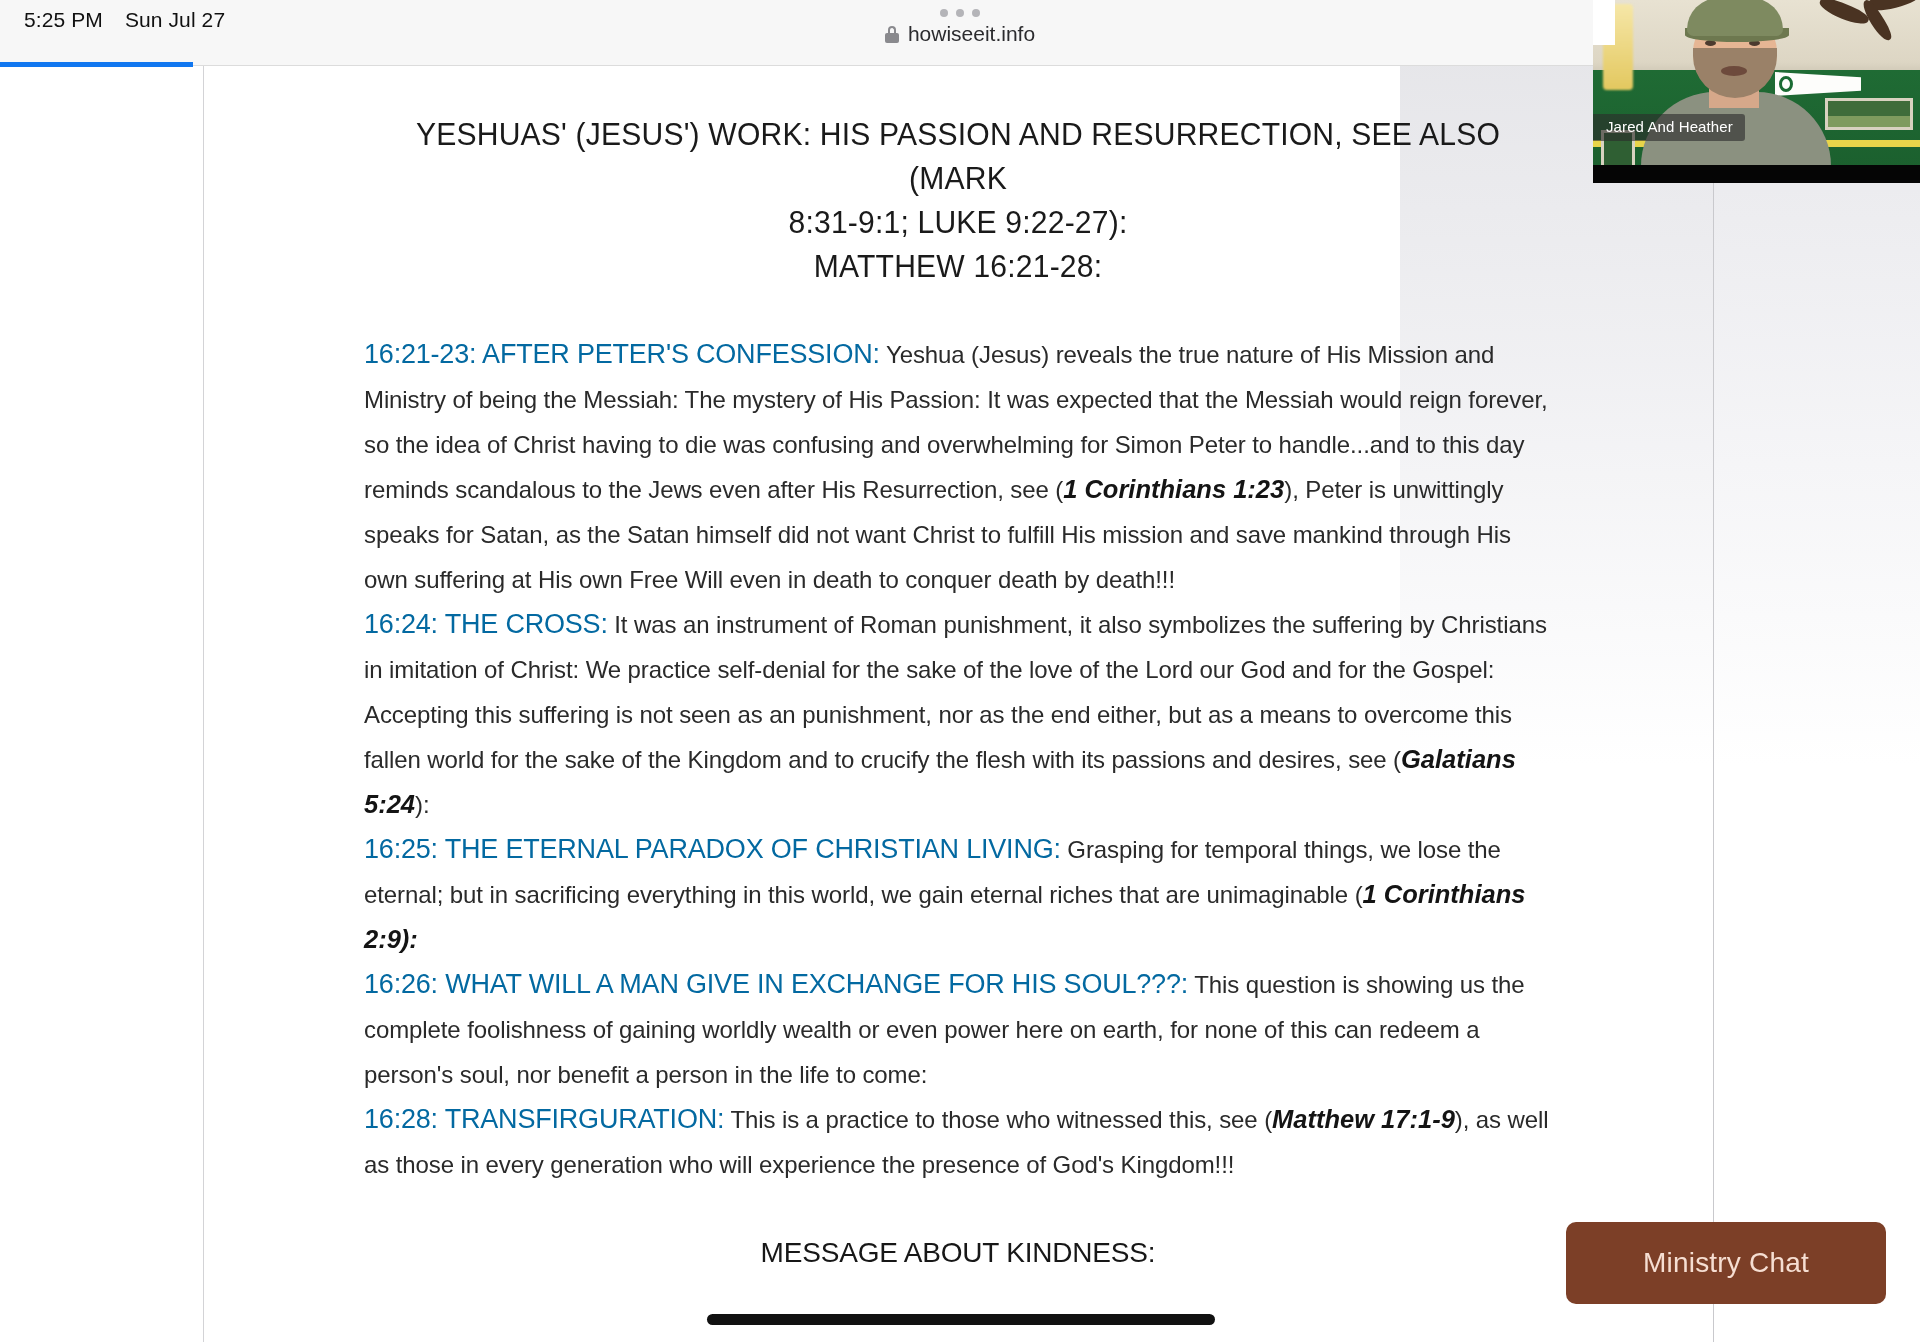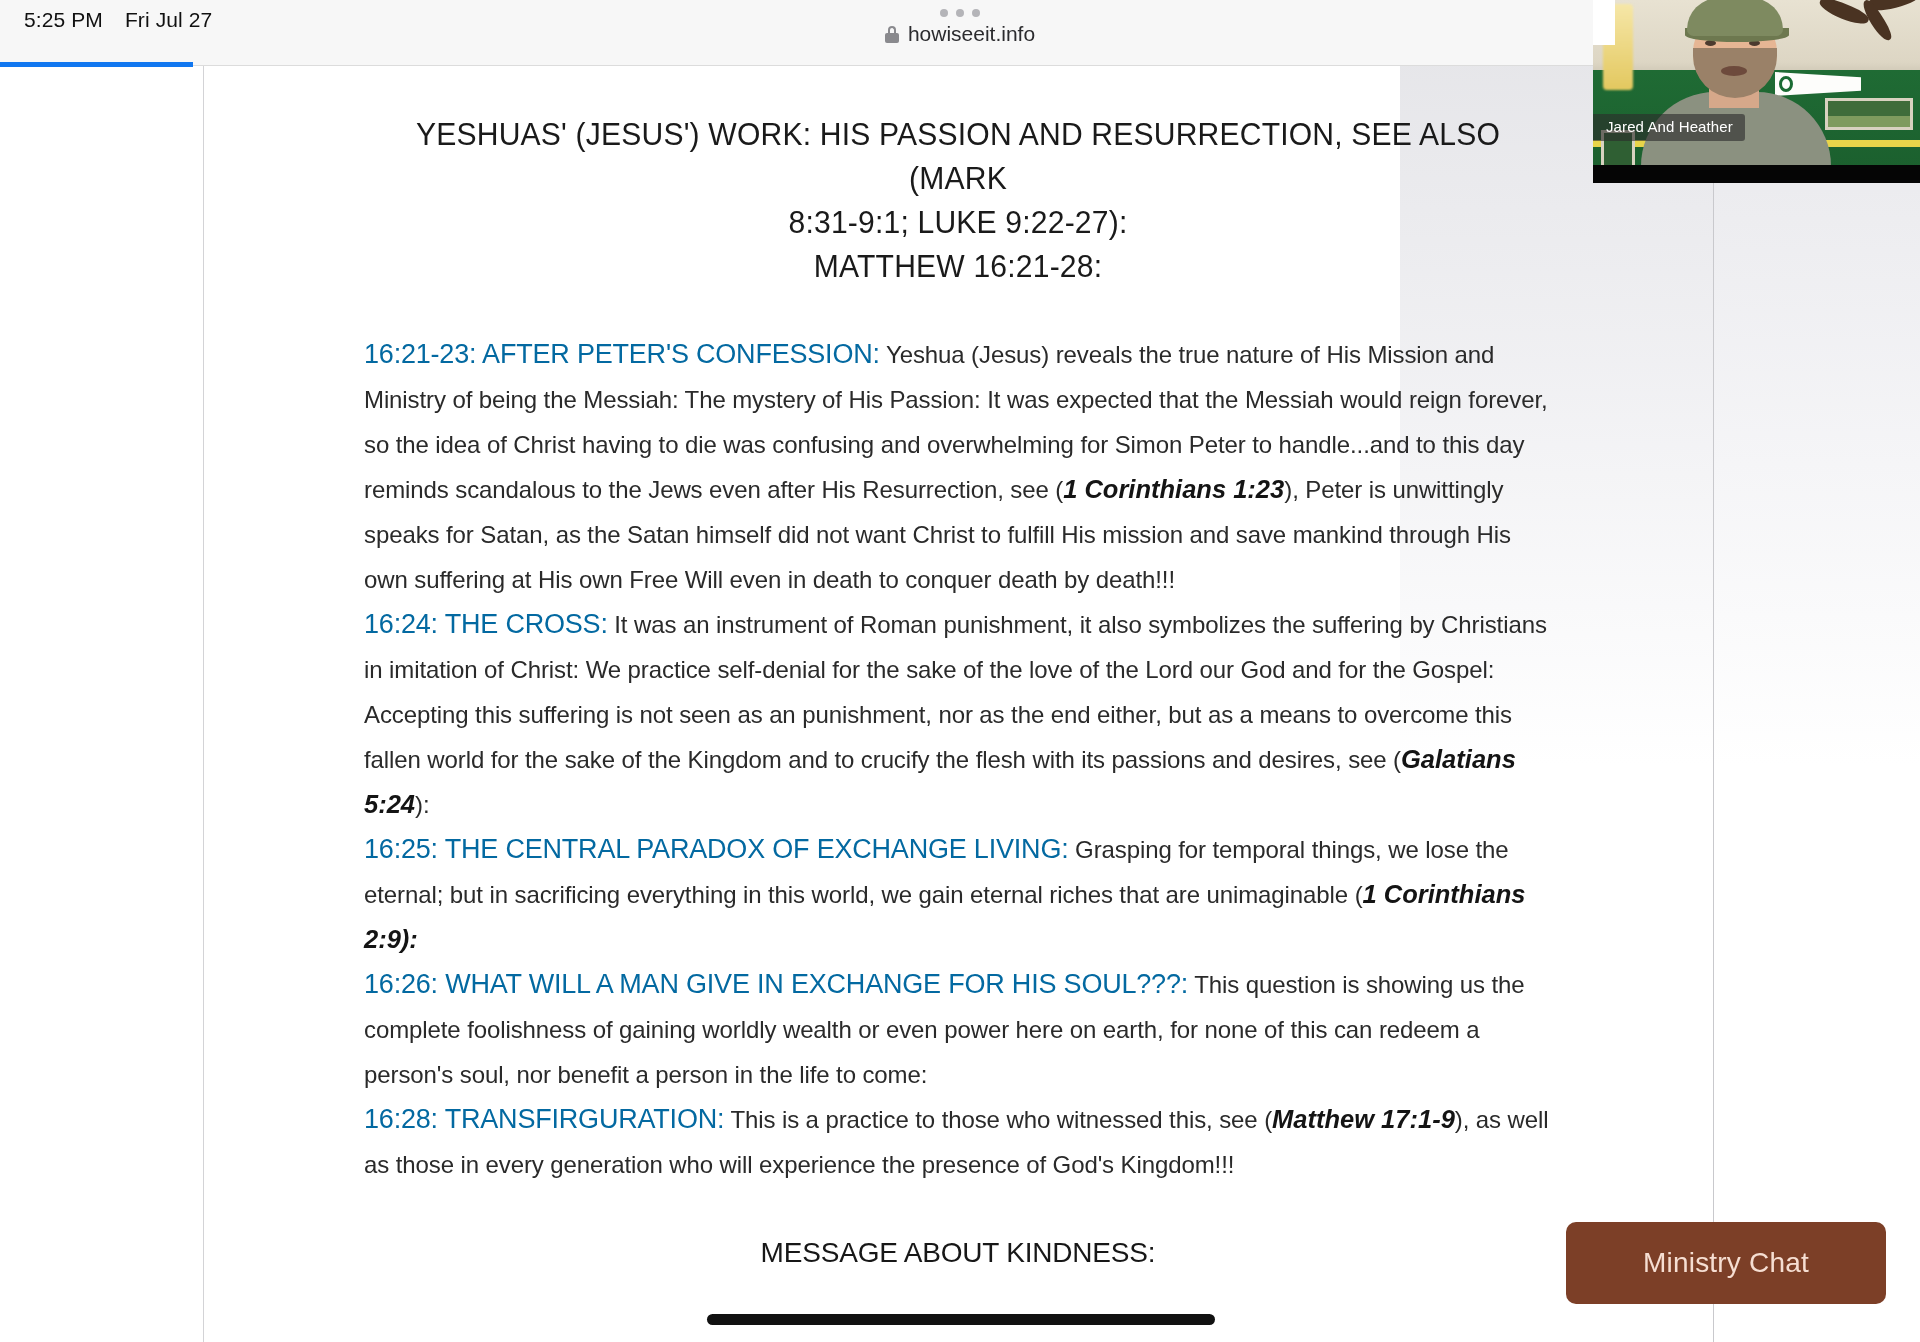--- a/index.html
+++ b/index.html
@@ -413,21 +413,21 @@
   }
 </style>
 </head>
 <body>
 
 <div id="screen">
 
   <div class="chrome-bar">
     <div class="status-left">
       <span>5:25 PM</span>
-      <span>Fri Jul 27</span>
+      <span>Sun Jul 27</span>
     </div>
 
     <div class="chrome-center">
       <div class="dots">
         <i></i>
         <i></i>
         <i></i>
       </div>
       <div class="url-row">
         <span class="lock-icon">
@@ -459,21 +459,21 @@
 
         <p class="para">
           <span class="lead">16:21-23: AFTER PETER'S CONFESSION:</span><span class="rest"> Yeshua (Jesus) reveals the true nature of His Mission and Ministry of being the Messiah: The mystery of His Passion: It was expected that the Messiah would reign forever, so the idea of Christ having to die was confusing and overwhelming for Simon Peter to handle...and to this day reminds scandalous to the Jews even after His Resurrection, see (</span><span class="ref">1 Corinthians 1:23</span><span class="rest">), Peter is unwittingly speaks for Satan, as the Satan himself did not want Christ to fulfill His mission and save mankind through His own suffering at His own Free Will even in death to conquer death by death!!!</span>
         </p>
 
         <p class="para">
           <span class="lead">16:24: THE CROSS:</span><span class="rest"> It was an instrument of Roman punishment, it also symbolizes the suffering by Christians in imitation of Christ: We practice self-denial for the sake of the love of the Lord our God and for the Gospel: Accepting this suffering is not seen as an punishment, nor as the end either, but as a means to overcome this fallen world for the sake of the Kingdom and to crucify the flesh with its passions and desires, see (</span><span class="ref">Galatians 5:24</span><span class="rest">):</span>
         </p>
 
         <p class="para">
-          <span class="lead">16:25: THE CENTRAL PARADOX OF EXCHANGE LIVING:</span><span class="rest"> Grasping for temporal things, we lose the eternal; but in sacrificing everything in this world, we gain eternal riches that are unimaginable (</span><span class="ref">1 Corinthians 2:9):</span><span class="rest"></span>
+          <span class="lead">16:25: THE ETERNAL PARADOX OF CHRISTIAN LIVING:</span><span class="rest"> Grasping for temporal things, we lose the eternal; but in sacrificing everything in this world, we gain eternal riches that are unimaginable (</span><span class="ref">1 Corinthians 2:9):</span><span class="rest"></span>
         </p>
 
         <p class="para">
           <span class="lead">16:26: WHAT WILL A MAN GIVE IN EXCHANGE FOR HIS SOUL???:</span><span class="rest">  This question is showing us the complete foolishness of gaining worldly wealth or even power here on earth, for none of this can redeem a person's soul, nor benefit a person in the life to come:</span><span class="ref"></span><span class="rest"></span>
         </p>
 
         <p class="para">
           <span class="lead">16:28: TRANSFIRGURATION:</span><span class="rest"> This is a practice to those who witnessed this, see (</span><span class="ref">Matthew 17:1-9</span><span class="rest">), as well as those in every generation who will experience the presence of God's Kingdom!!!</span>
         </p>
 

